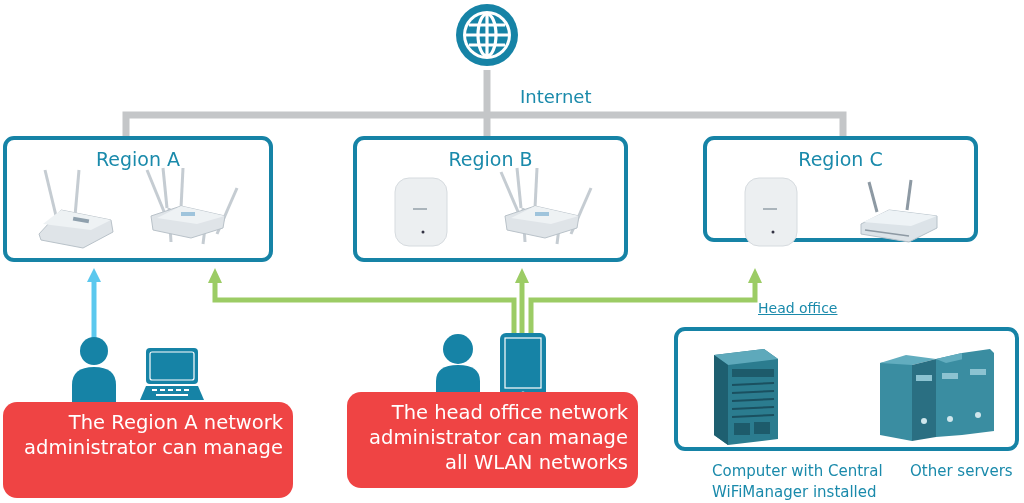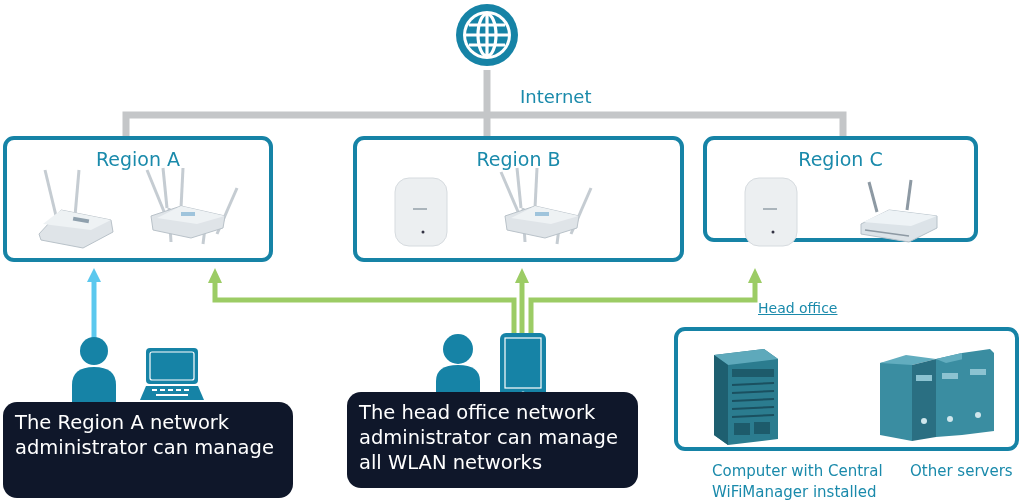--- a/index.html
+++ b/index.html
@@ -1,21 +1,21 @@
 <!DOCTYPE html>
 <html><head>
 <meta charset="utf-8">
 <style>
   html, body { margin:0; padding:0; background:#ffffff; }
   body { width:1024px; height:503px; position:relative; overflow:hidden; font-family:"DejaVu Sans", sans-serif; }
   .abs { position:absolute; }
   .teal-text { color:#1a8aab; }
   .region-box { position:absolute; border:4px solid #1683a6; border-radius:11px; background:#fff; box-sizing:border-box; }
   .region-title { position:absolute; left:0; right:0; text-align:center; font-size:19px; color:#1a8aab; top:8px; }
-  .desc-box { position:absolute; background:#0f172a; border-radius:14px; color:#fff; font-size:19.5px; line-height:25px; box-sizing:border-box; padding:8px 10px 0 12px; }
+  .desc-box { position:absolute; background:#ef4444; border-radius:14px; color:#fff; font-size:19.5px; line-height:25px; box-sizing:border-box; padding:8px 10px 0 12px;text-align:right; }
   .caption { position:absolute; font-size:15px; color:#1a8aab; line-height:21px; }
   svg { overflow:visible; }
 </style>
 </head>
 <body>
 
 <svg class="abs" style="left:0;top:0;" width="1024" height="503">
 
   <g fill="none" stroke="#c4c6c8" stroke-width="7">
     <line x1="487" y1="70" x2="487" y2="138"></line>
@@ -72,21 +72,21 @@
       <line x1="100" y1="20" x2="80" y2="66"></line>
       <line x1="32" y1="40" x2="34" y2="74"></line>
       <line x1="70" y1="44" x2="66" y2="76"></line>
     </g>
     <polygon points="14,48 44,38 88,48 86,60 54,70 16,62" fill="#dfe4e8" stroke="#b9c2c9"></polygon>
     <polygon points="44,38 88,48 60,56 20,50" fill="#eef2f4"></polygon>
     <rect x="44" y="44" width="14" height="4" fill="#9fc4dc"></rect>
   </svg>
 </div>
 
-<div class="region-box" style="left:353px;top:136px;width:331px;height:126px;">
+<div class="region-box" style="left:353px;top:136px;width:275px;height:126px;">
   <div class="region-title">Region B</div>
   <svg class="abs" style="left:36px;top:36px;" width="60" height="72">
     <rect x="2" y="2" width="52" height="68" rx="14" fill="#eceff1" stroke="#d6dbdf"></rect>
     <rect x="20" y="32" width="14" height="2" fill="#aab4bb"></rect>
     <circle cx="30" cy="56" r="1.5" fill="#334"></circle>
   </svg>
   <svg class="abs" style="left:134px;top:28px;" width="120" height="80">
     <g stroke="#c5ccd2" stroke-width="3">
       <line x1="10" y1="4" x2="28" y2="46"></line>
       <line x1="26" y1="0" x2="30" y2="40"></line>

